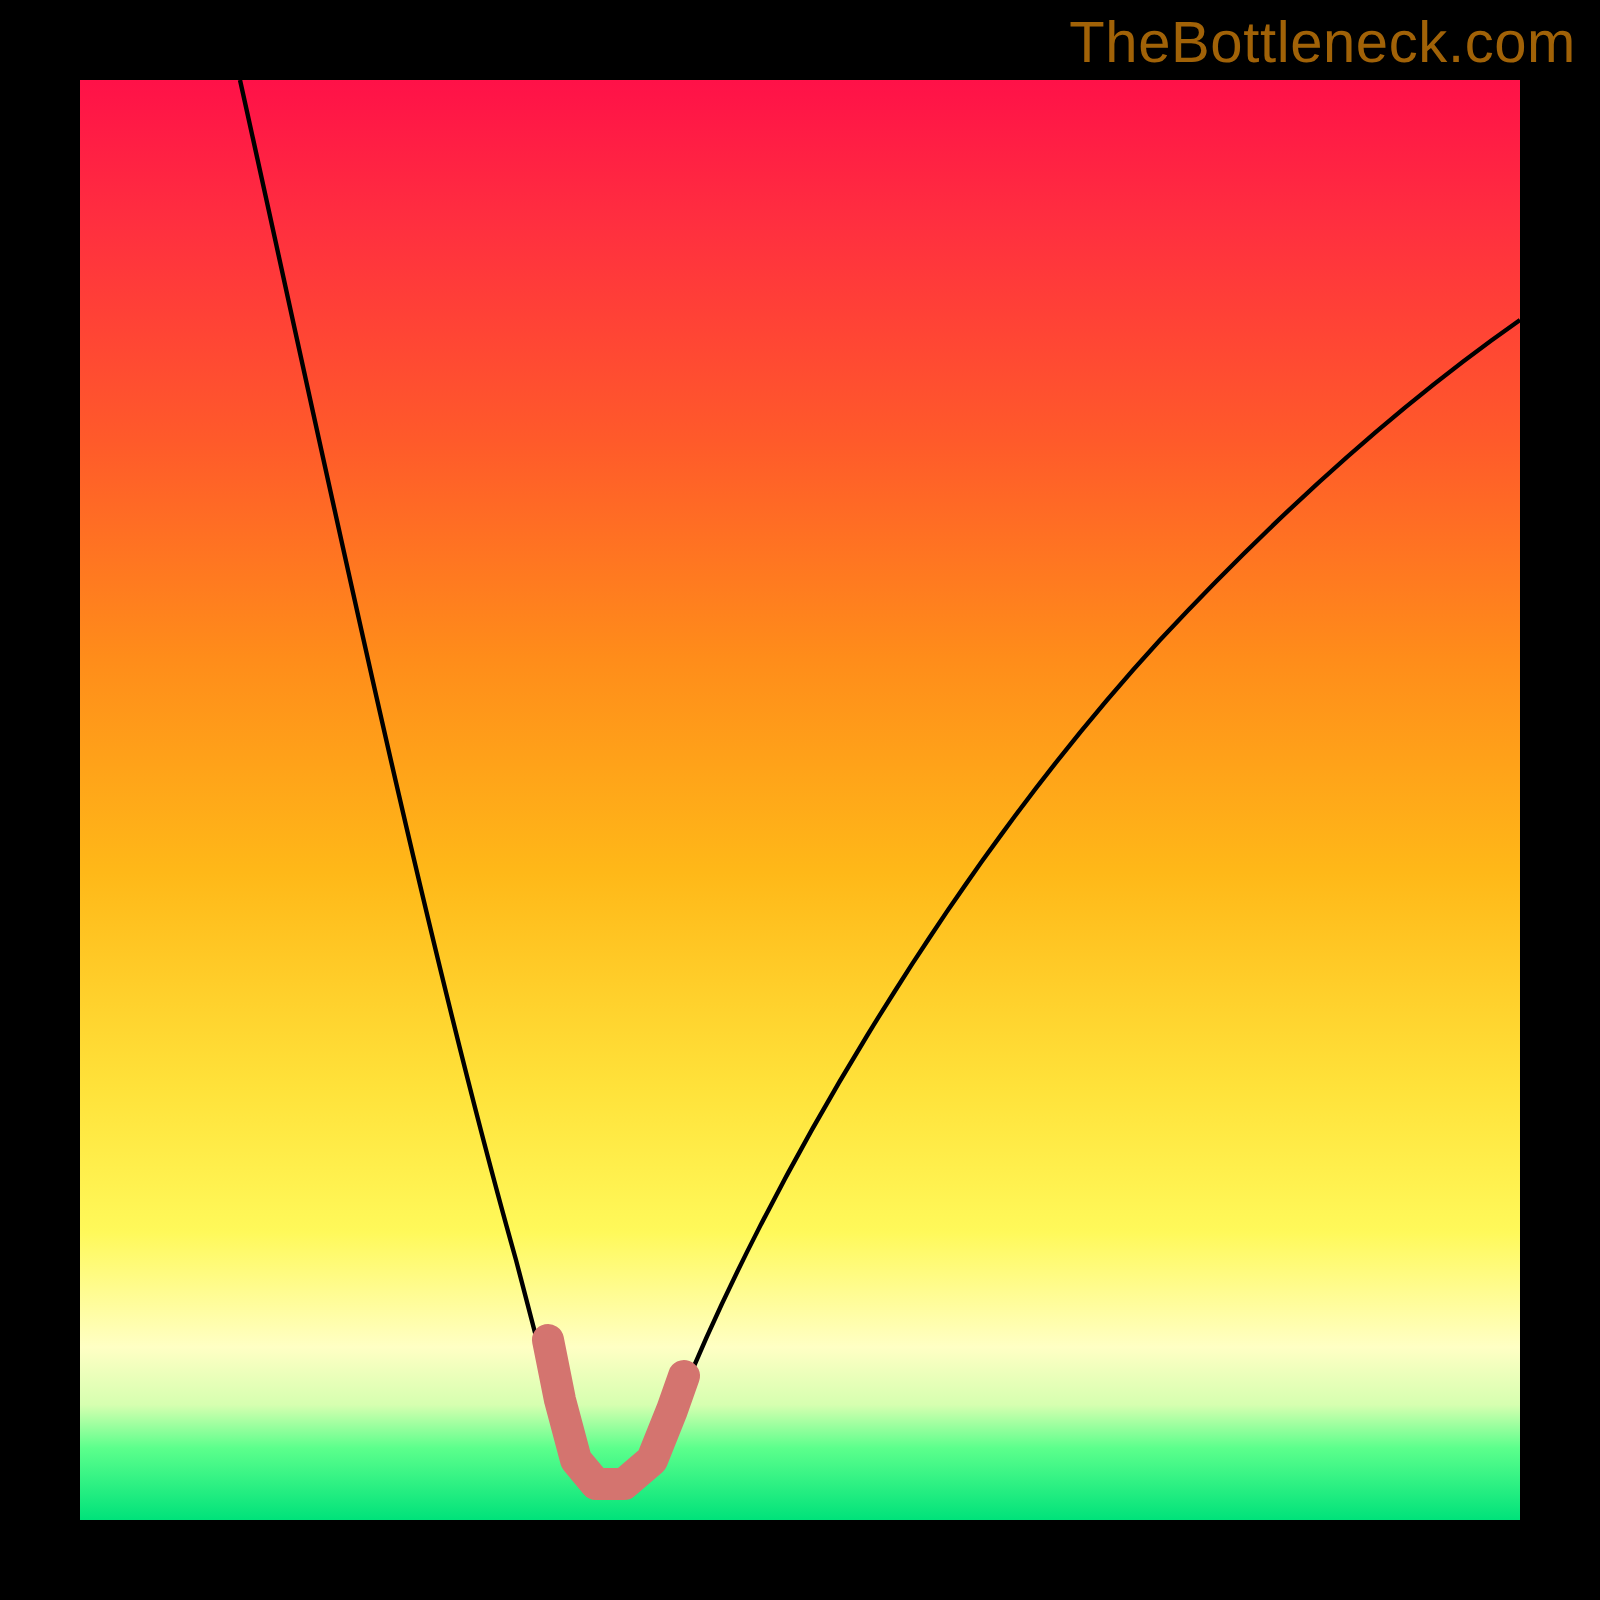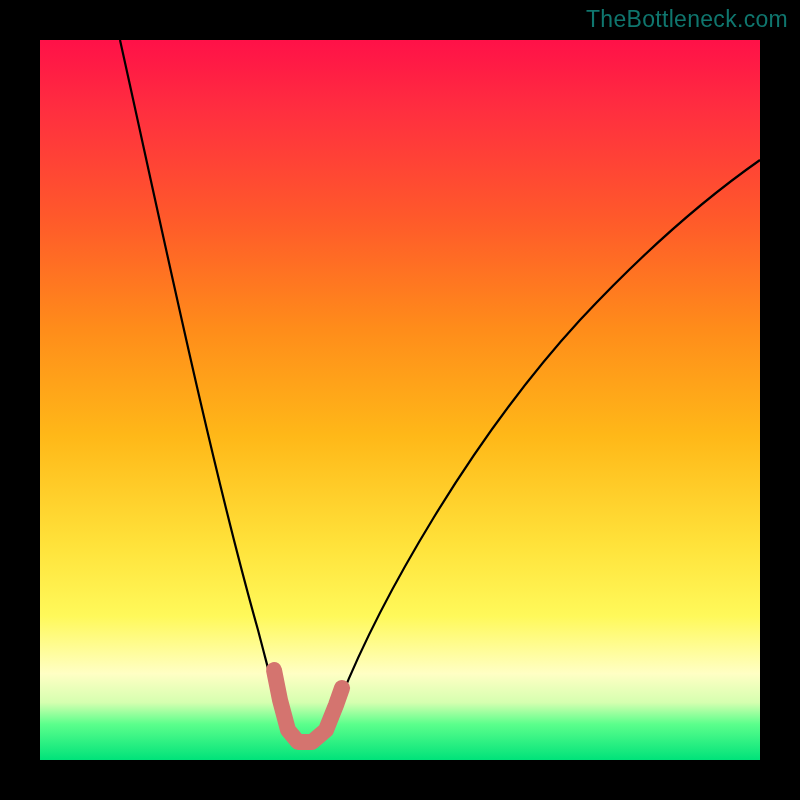--- a/index.html
+++ b/index.html
@@ -35,22 +35,22 @@
       #ffffc4 88%,
       #d6ffb0 92%,
       #5cff8c 95%,
       #00e27a 100%
     );
   }
   .watermark {
     position: absolute;
     top: 6px;
     right: 12px;
-    color: #0f766e;
-    font-size: 23px;
+    color: #a16207;
+    font-size: 29px;
     letter-spacing: 0.3px;
   }
   svg.curves {
     position: absolute;
     left: 0;
     top: 0;
     width: 720px;
     height: 720px;
     overflow: visible;
   }

